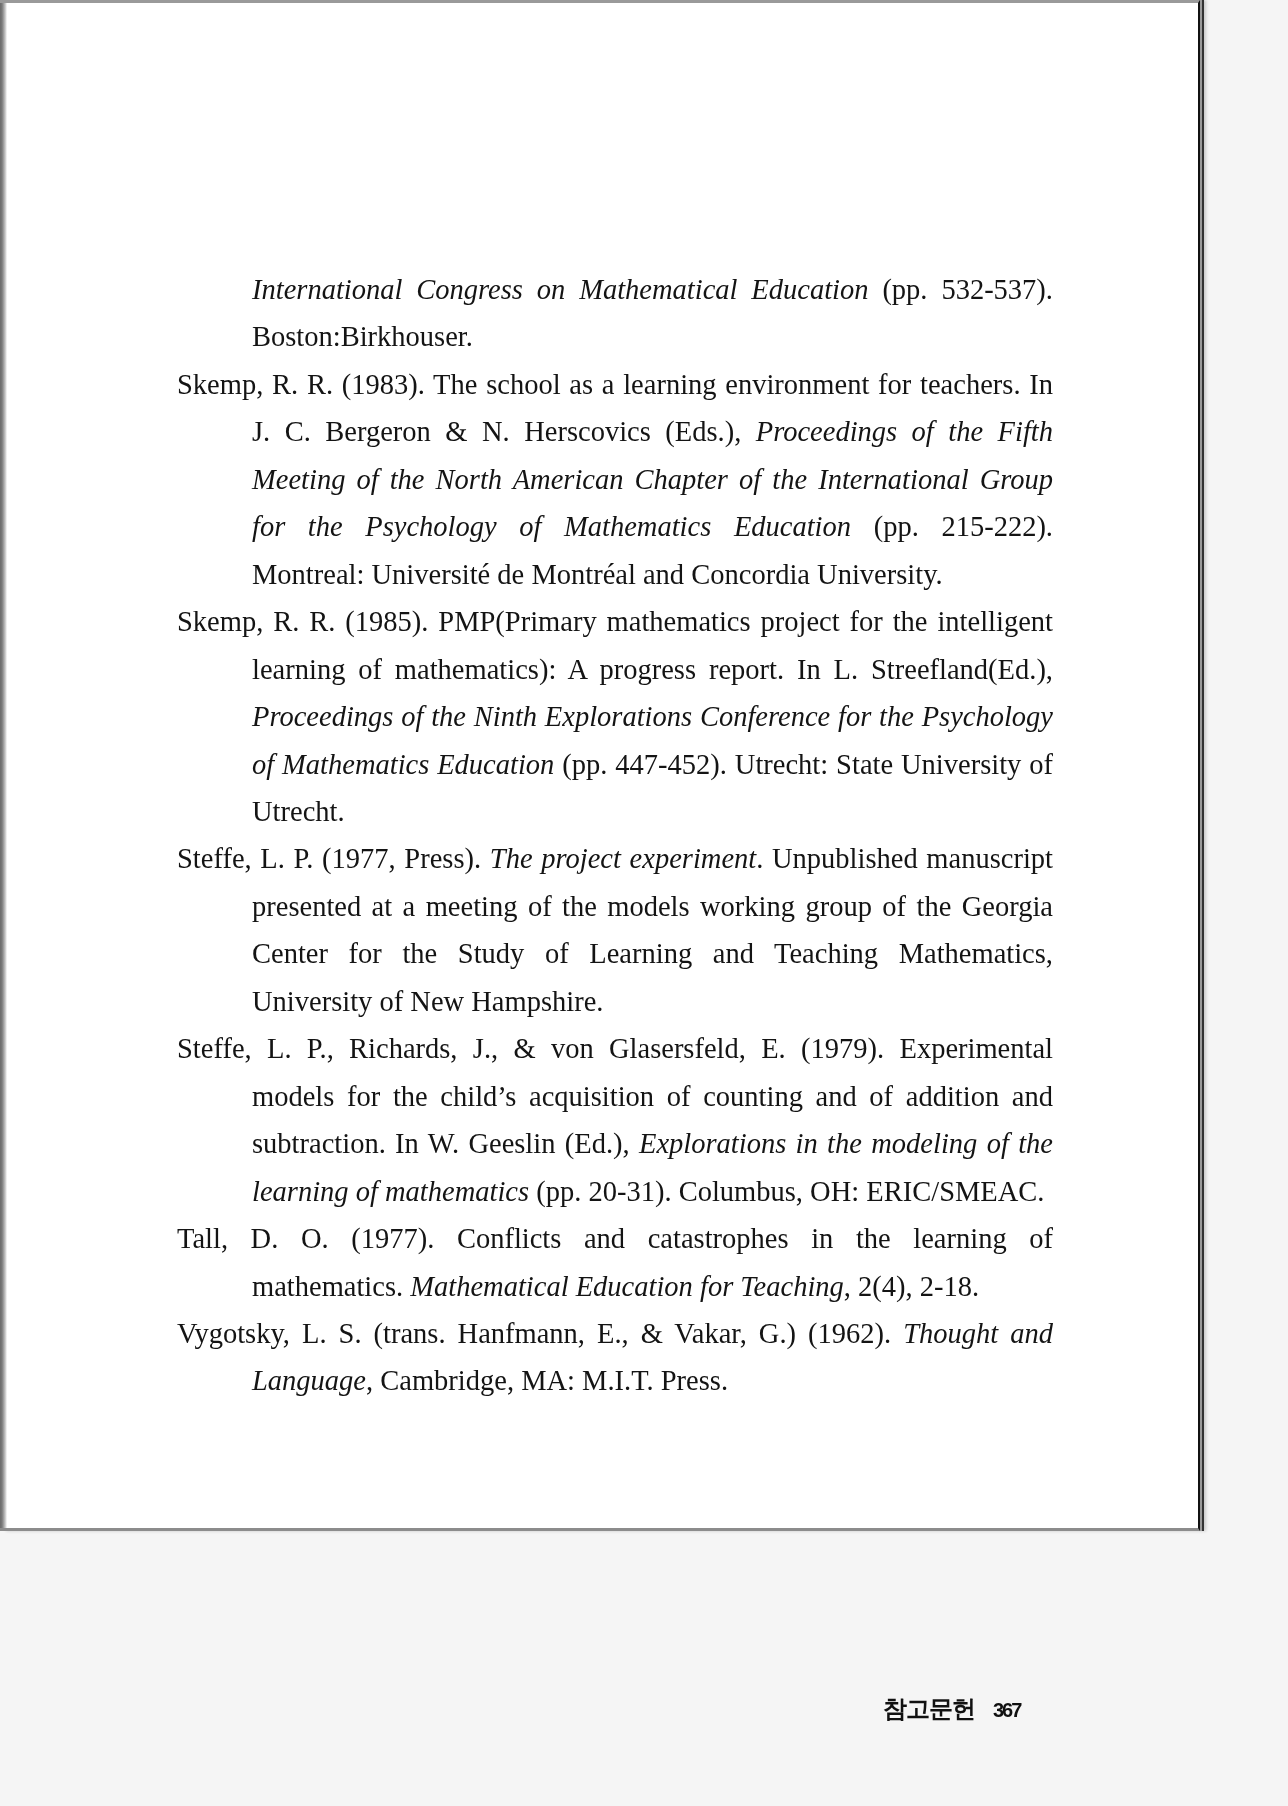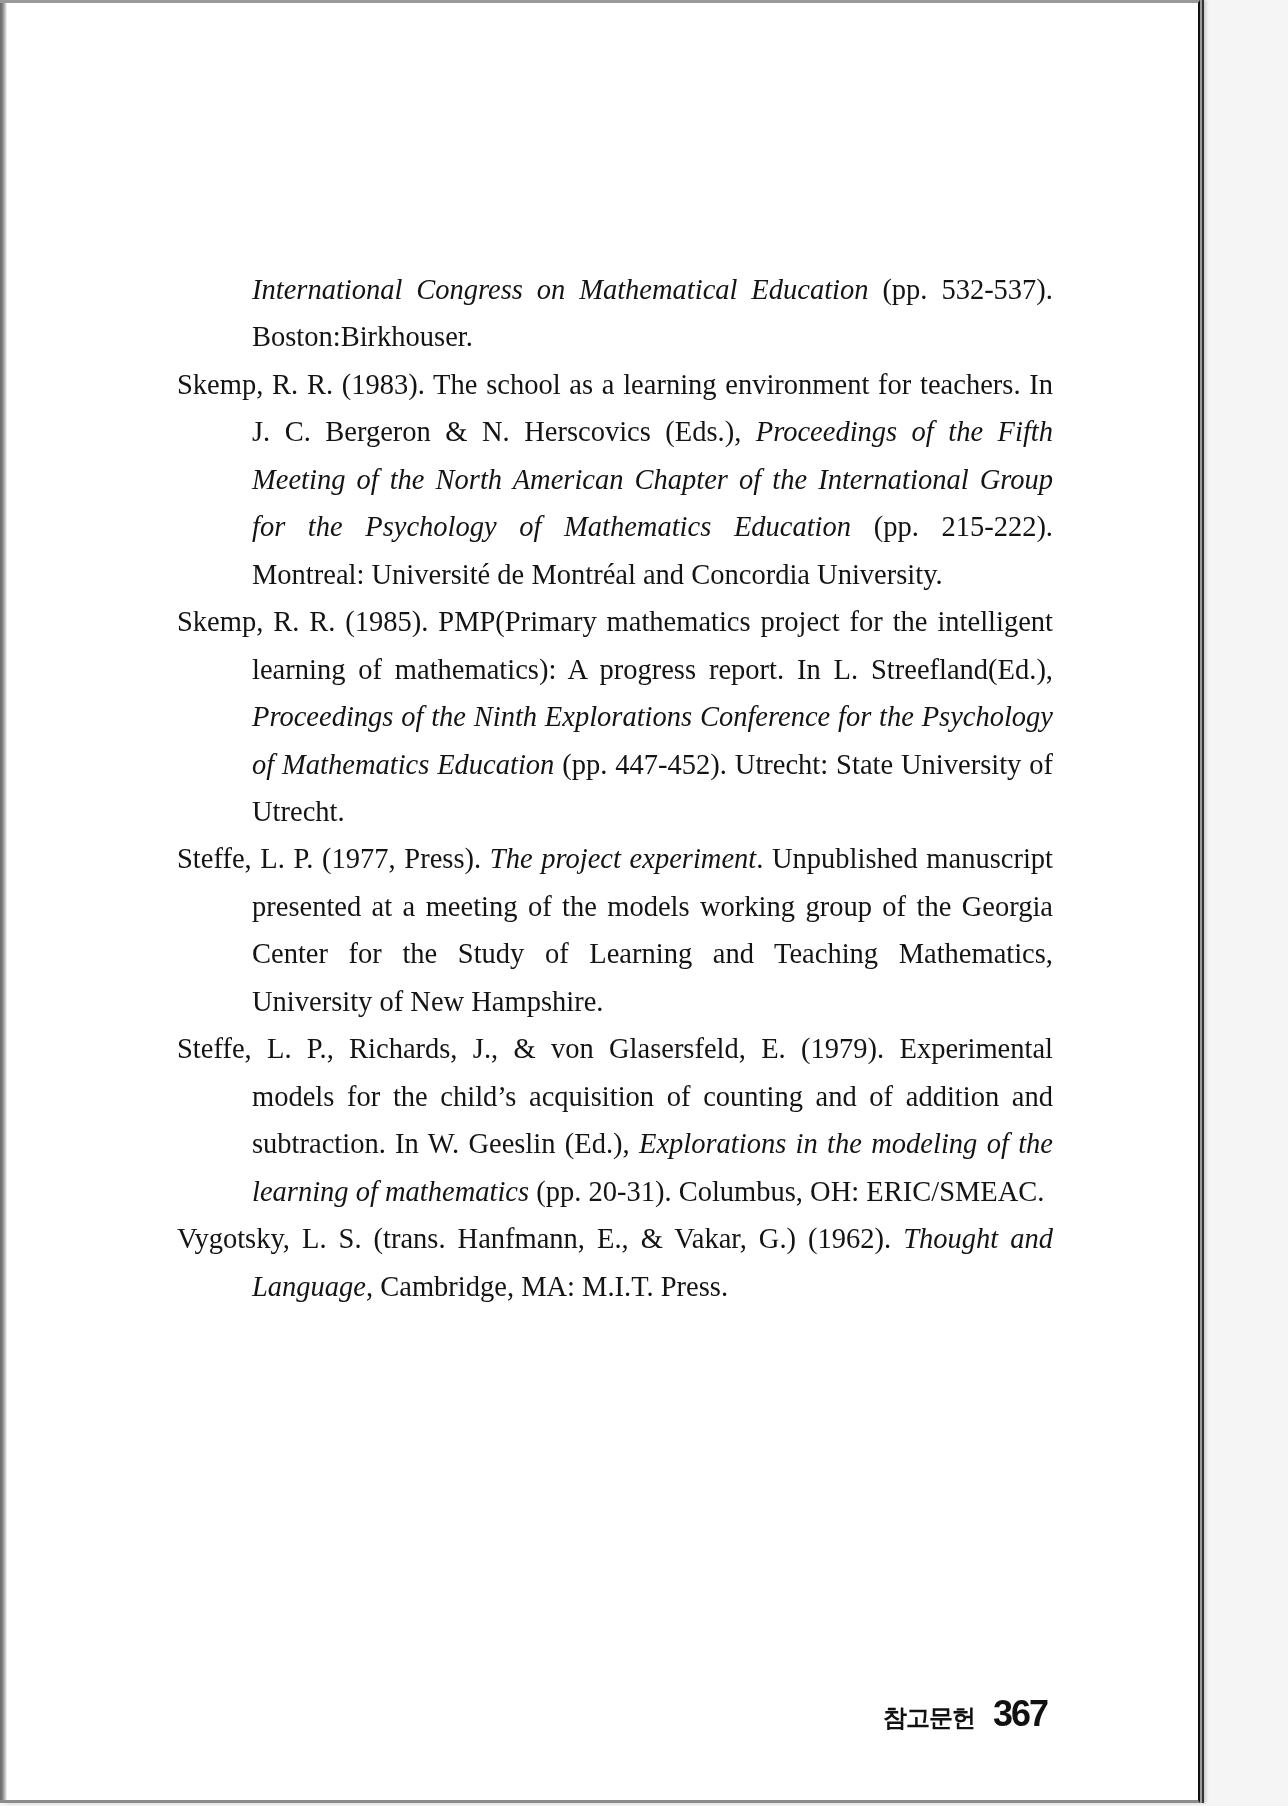--- a/index.html
+++ b/index.html
@@ -14,21 +14,21 @@
       position: relative;
       width: 1288px;
       height: 1806px;
       background: #f5f5f5;
     }
     .page {
       position: absolute;
       left: 0;
       top: 0;
       width: 1200px;
-      height: 1803px;
+      height: 1531px;
       background: #ffffff;
       box-sizing: border-box;
       border-top: 3px solid #9a9a9a;
       border-bottom: 3px solid #8c8c8c;
       border-right: 2px solid #111111;
       box-shadow: 2px 0 0 #9a9a9a, 4px 0 0 #333333, 6px 0 3px #c8c8c8;
     }
     .page::before {
       content: "";
       position: absolute;
@@ -71,21 +71,21 @@
     }
     .footer .running-head {
       font-size: 24px;
       font-weight: bold;
       letter-spacing: -1px;
       vertical-align: baseline;
       font-family: Liberation Serif, serif;
     }
     .footer .page-number {
       font-family: "Liberation Sans", sans-serif;
-      font-size: 36px;
+      font-size: 20px;
       font-weight: bold;
       letter-spacing: -2px;
       margin-left: 18px;
       vertical-align: baseline;
     }
   </style>
 </head>
 <body>
 
 <div class="viewer">
@@ -96,20 +96,21 @@
       <p class="ref cont"><span class="i">International Congress on Mathematical Education</span><span> (pp. 532-537). Boston:Birkhouser.</span></p>
 
       <p class="ref"><span>Skemp, R. R. (1983). The school as a learning environment for teachers. In J. C. Bergeron &amp; N. Herscovics (Eds.), </span><span class="i">Proceedings of the Fifth Meeting of the North American Chapter of the International Group for the Psychology of Mathematics Education</span><span> (pp. 215-222). Montreal: Université de Montréal and Concordia University.</span></p>
 
       <p class="ref"><span>Skemp, R. R. (1985). PMP(Primary mathematics project for the intelligent learning of mathematics): A progress report. In L. Streefland(Ed.), </span><span class="i">Proceedings of the Ninth Explorations Conference for the Psychology of Mathematics Education</span><span> (pp. 447-452). Utrecht: State University of Utrecht.</span></p>
 
       <p class="ref"><span>Steffe, L. P. (1977, Press). </span><span class="i">The project experiment</span><span>. Unpublished manuscript presented at a meeting of the models working group of the Georgia Center for the Study of Learning and Teaching Mathematics, University of New Hampshire.</span></p>
 
       <p class="ref"><span>Steffe, L. P., Richards, J., &amp; von Glasersfeld, E. (1979). Experimental models for the child’s acquisition of counting and of addition and subtraction. In W. Geeslin (Ed.), </span><span class="i">Explorations in the modeling of the learning of mathematics</span><span> (pp. 20-31). Columbus, OH: ERIC/SMEAC.</span></p>
 
+      <p class="ref"><span>Tall, D. O. (1977). Conflicts and catastrophes in the learning of mathematics. </span><span class="i">Mathematical Education for Teaching</span><span>, 2(4), 2-18.</span></p>
 
 
       <p class="ref"><span>Vygotsky, L. S. (trans. Hanfmann, E., &amp; Vakar, G.) (1962). </span><span class="i">Thought and Language</span><span>, Cambridge, MA: M.I.T. Press.</span></p>
 
     </div>
 
     <div class="footer">
       <span class="running-head">참고문헌</span><span class="page-number">367</span>
     </div>
 

